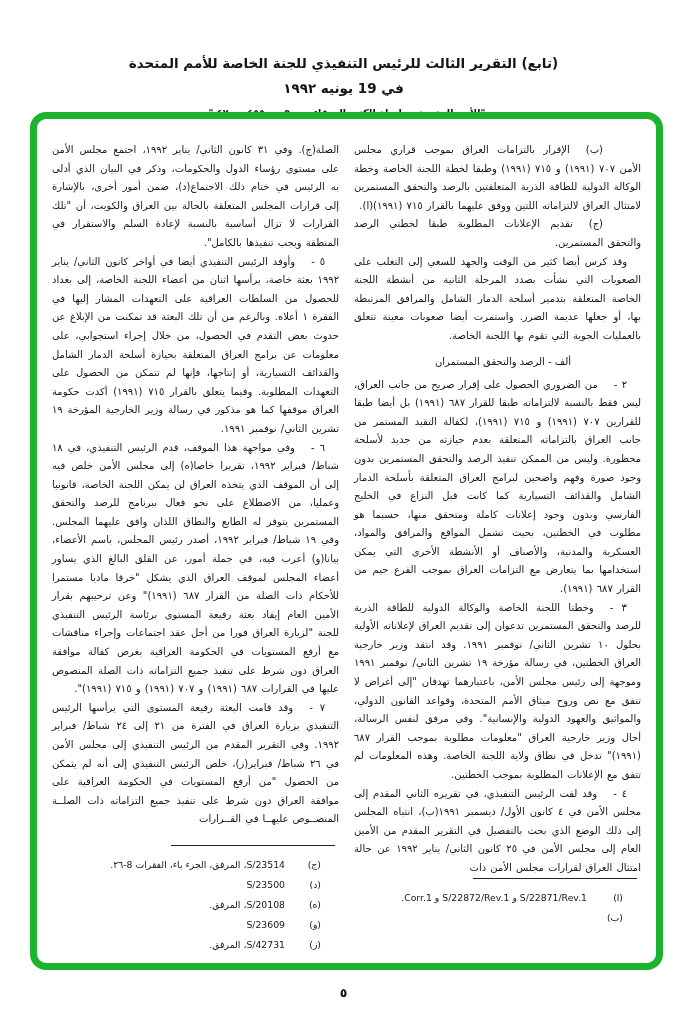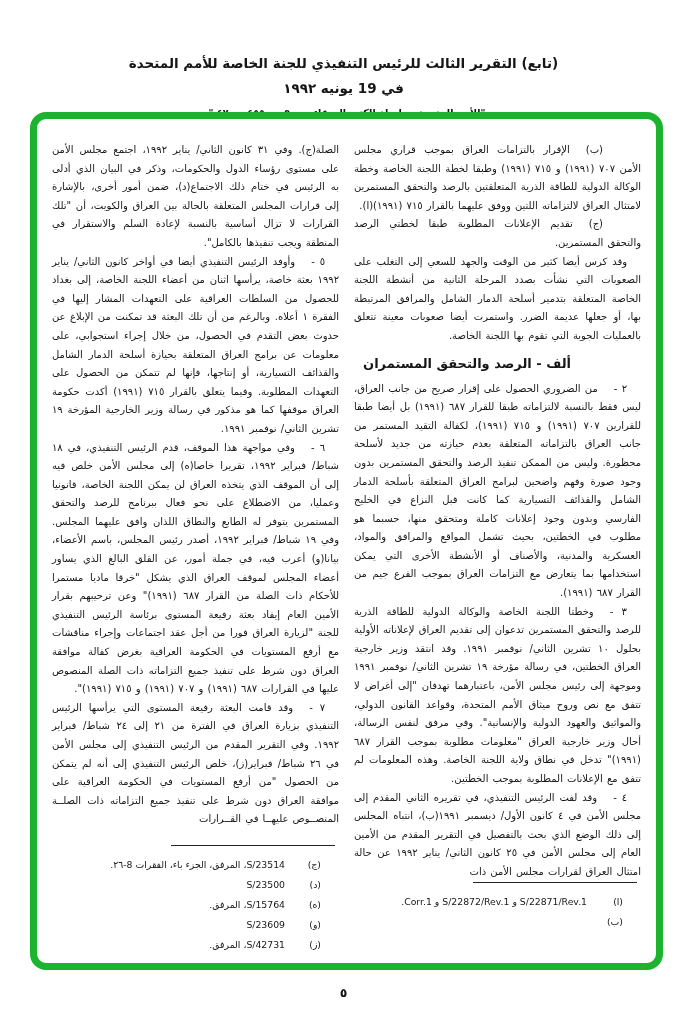--- a/index.html
+++ b/index.html
@@ -23,21 +23,21 @@
   .col{flex:1 1 0;display:flex;flex-direction:column;min-width:0;}
   
   .para{
     margin:0;font-size:10px;line-height:18.6px;text-align:justify;
     direction:rtl;word-spacing:1px;
   }
   .ind-lg{text-indent:38px;}
   .ind-sm{text-indent:14px;}
   .marker{margin-left:16px;white-space:nowrap;}
   .sec-heading{
-    font-size:13px;font-weight:bold;direction:rtl;text-align:right;
+    font-size:10px;font-weight:normal;direction:rtl;text-align:right;
     margin:10px 70px 9px 0;
   }
   
   .footnotes{margin-top:auto;direction:rtl;}
   .footnotes.right-fns{margin-bottom:36px;}
   .footnotes.left-fns{margin-bottom:8px;}
   .fn-sep{border-top:1.5px solid #222;width:57%;margin-left:auto;margin-right:4px;margin-bottom:9px;}
   .fn-row{display:flex;direction:rtl;padding-right:18px;font-size:9.3px;line-height:20px;}
   .fn-label{width:36px;flex:0 0 36px;}
   .fn-text{flex:1;}
@@ -90,21 +90,21 @@
       <div class="fn-row">
           <span class="fn-label">(ج)</span>
           <span class="fn-text">S/23514، المرفق، الجزء باء، الفقرات 8-٢٦.</span>
         </div>
       <div class="fn-row">
           <span class="fn-label">(د)</span>
           <span class="fn-text">S/23500</span>
         </div>
       <div class="fn-row">
           <span class="fn-label">(ه)</span>
-          <span class="fn-text">S/15764، المرفق.</span>
+          <span class="fn-text">S/20108، المرفق.</span>
         </div>
       <div class="fn-row">
           <span class="fn-label">(و)</span>
           <span class="fn-text">S/23609</span>
         </div>
       <div class="fn-row">
           <span class="fn-label">(ز)</span>
           <span class="fn-text">S/42731، المرفق.</span>
         </div>
     </div>

